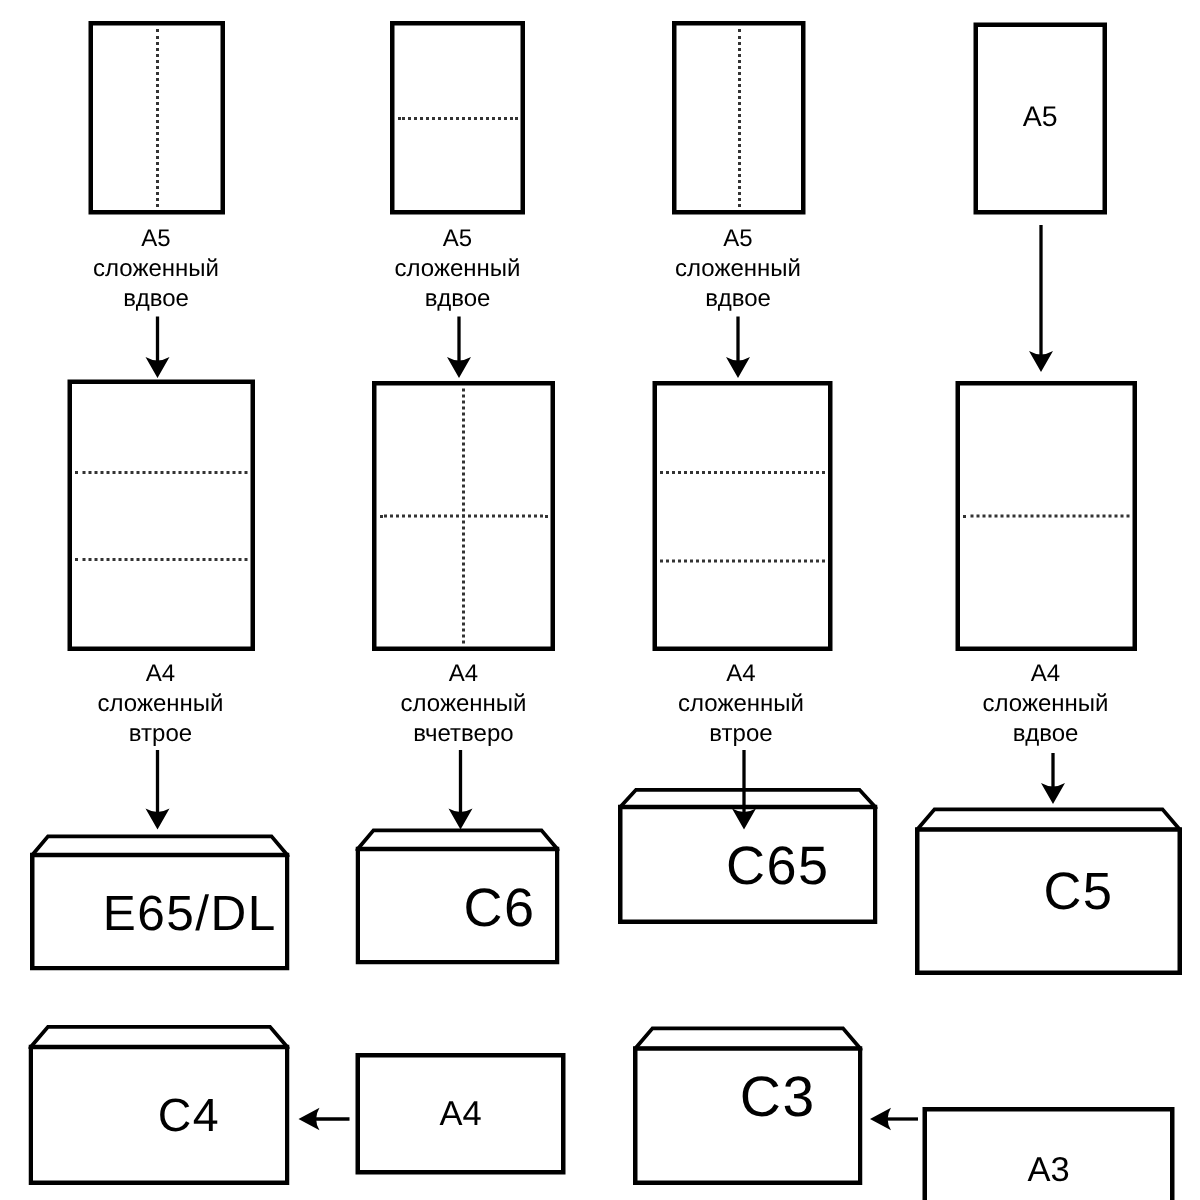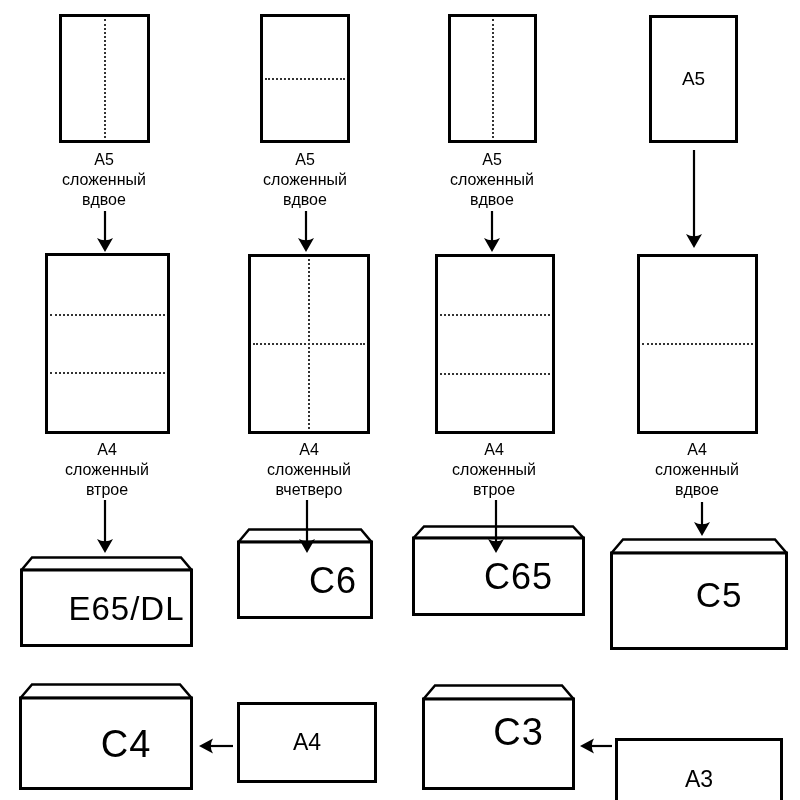--- a/index.html
+++ b/index.html
@@ -72,21 +72,21 @@
   <div class="caption" style="left:235px;top:150px">А5
 сложенный
 вдвое</div>
   <div class="sheet" style="left:248px;top:254px;width:122px;height:180px">
     <div class="fold fold-v"></div>
     <div class="fold fold-h"></div>
   </div>
   <div class="caption" style="left:239px;top:440px">А4
 сложенный
 вчетверо</div>
-  <div class="envelope" style="left:237px;top:528px;width:152px;height:91px">
+  <div class="envelope" style="left:237px;top:552px;width:152px;height:91px">
     <svg width="136" height="91" viewBox="0 0 136 91">
       <polygon class="env-flap" points="1.5,14 12,1.5 124,1.5 134.5,14"></polygon>
       <rect class="env-body" x="1.5" y="14" width="133" height="75.5"></rect>
     </svg>
     <div class="env-label" style="top:14px;bottom:0">C6</div>
   </div>
 
   <div class="sheet" style="left:448px;top:14px;width:89px;height:129px">
     <div class="fold fold-v"></div>
   </div>
@@ -123,21 +123,21 @@
       <rect class="env-body" x="1.5" y="15" width="175" height="95.5"></rect>
     </svg>
     <div class="env-label" style="top:15px;bottom:14px;font-size:35px">C5</div>
   </div>
 
   <div class="envelope" style="left:19px;top:683px;width:174px;height:107px">
     <svg width="174" height="107" viewBox="0 0 174 107">
       <polygon class="env-flap" points="1.5,15 13,1.5 161,1.5 172.5,15" fill="#f9a2a2"></polygon>
       <rect class="env-body" x="1.5" y="15" width="171" height="90.5" fill="#f9a2a2"></rect>
     </svg>
-    <div class="env-label" style="top:15px;bottom:0;font-size:38px">C4</div>
+    <div class="env-label" style="top:15px;bottom:0;font-size:31px">C4</div>
   </div>
   <div class="flat" style="left:237px;top:702px;width:140px;height:81px">
     <span>А4</span>
   </div>
 
   <div class="envelope" style="left:422px;top:684px;width:153px;height:82px">
     <svg width="153" height="106" viewBox="0 0 153 106">
       <polygon class="env-flap" points="1.5,15 13,1.5 140,1.5 151.5,15"></polygon>
       <rect class="env-body" x="1.5" y="15" width="150" height="89.5"></rect>
     </svg>

